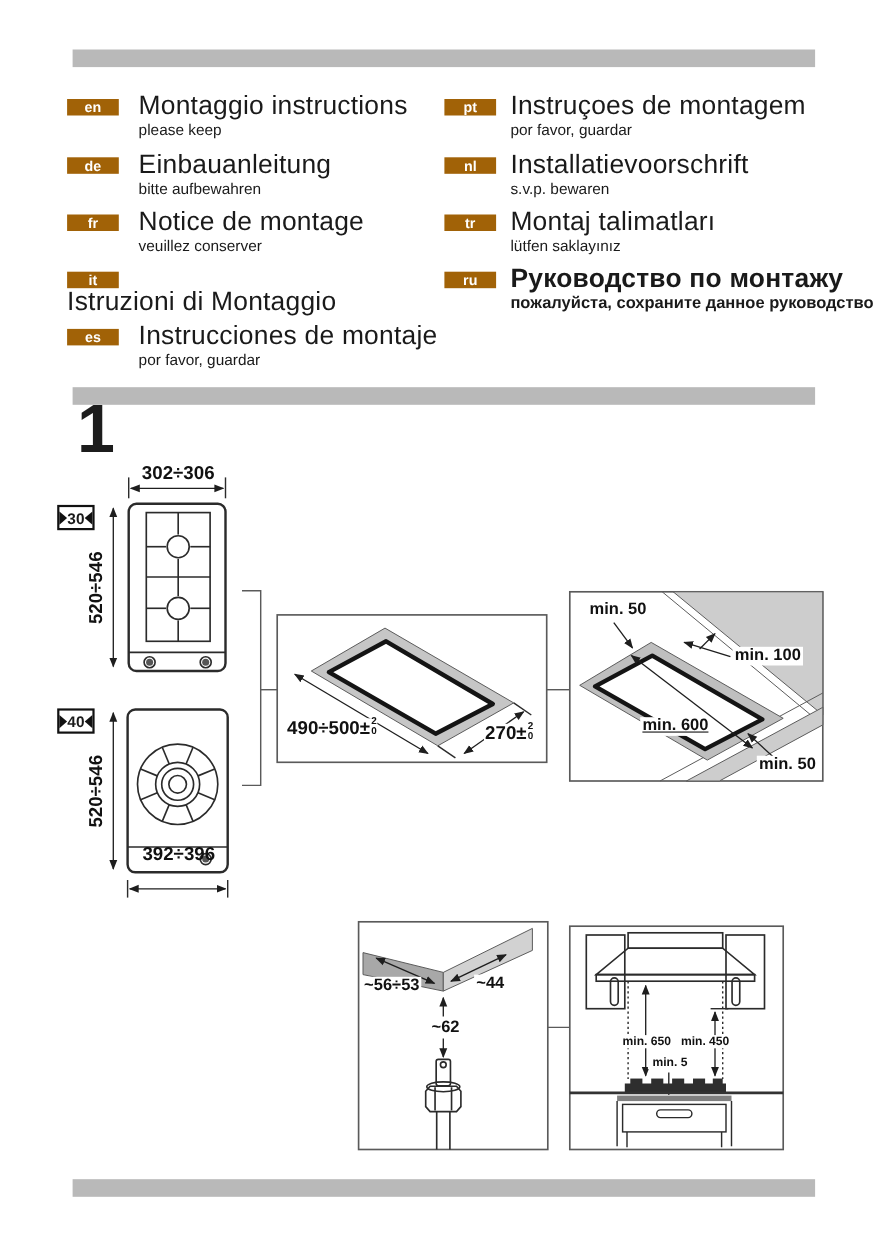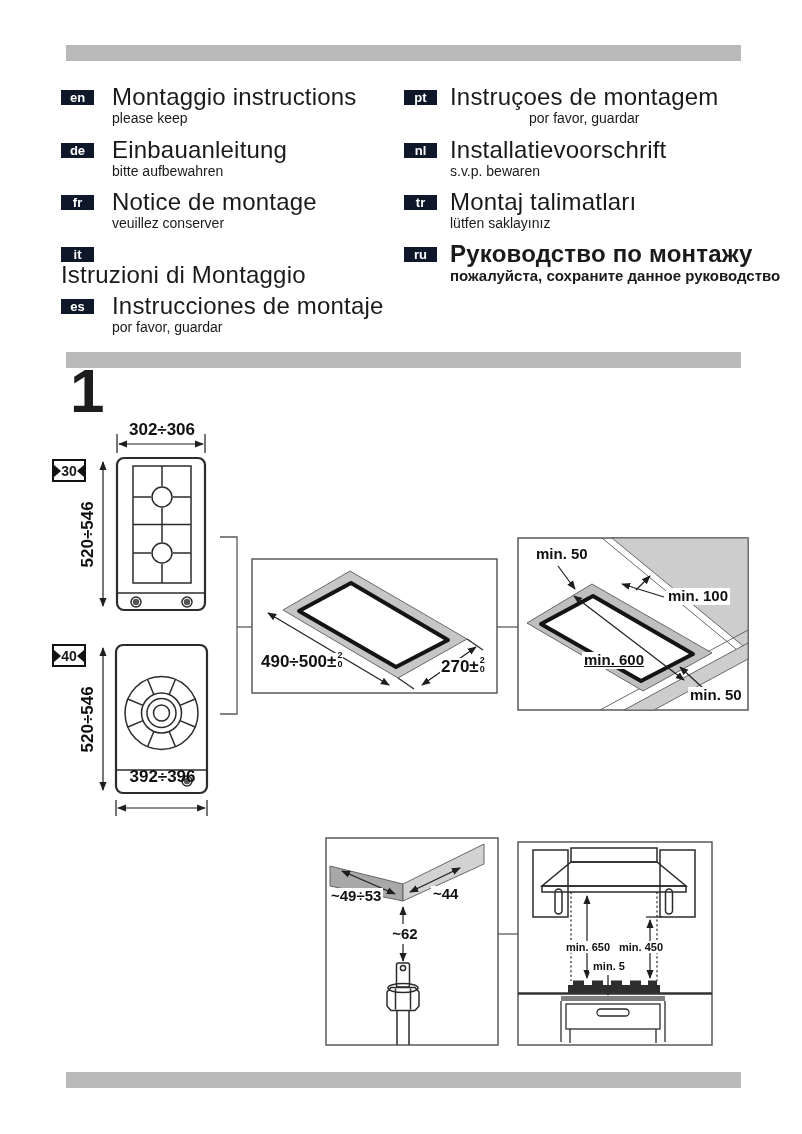--- a/index.html
+++ b/index.html
@@ -5,21 +5,21 @@
   html,body{margin:0;padding:0;background:#fff;}
   .page{position:relative;width:802px;height:1134px;background:#fff;overflow:hidden;
         font-family:"Liberation Sans",sans-serif;color:#1a1a1a;}
   .bar{position:absolute;left:66px;width:675px;height:16px;background:#b9b9b9;}
   .bar-top{top:45px;}
   .bar-mid{top:352px;}
   .bar-bottom{top:1072px;}
 
   
   .lang-block{position:absolute;display:flex;align-items:flex-start;}
-  .lang-badge{flex:0 0 auto;width:33px;height:15px;margin-top:6px;background:#0f172a;color:#fff;
+  .lang-badge{flex:0 0 auto;width:47px;height:15px;margin-top:6px;background:#a16207;color:#fff;
               font-size:13px;font-weight:bold;display:flex;align-items:center;justify-content:center;line-height:1;}
   .col-l .lang-badge{margin-right:18px;}
   .col-r .lang-badge{margin-right:13px;}
   .lang-title{font-size:24px;line-height:25px;letter-spacing:0.2px;}
   .lang-sub{font-size:14px;line-height:15px;margin-top:2px;}
   .bold-block .lang-title{font-weight:bold;}
   .bold-block .lang-sub{font-weight:bold;font-size:15px;}
 
   .step-number{position:absolute;left:70px;top:360px;font-size:62px;font-weight:bold;line-height:1;color:#1c1c1c;}
 
@@ -88,21 +88,21 @@
       </div>
   </div>
   <div class="lang-block col-l" style="left:61px;top:293px;">
     <span class="lang-badge">es</span>
     <div>
         <div class="lang-title">Instrucciones de montaje</div>
          <div class="lang-sub">por favor, guardar</div>
       </div>
   </div>
 
-  <div class="lang-block col-r" style="left:404px;top:84px;text-align:center;">
+  <div class="lang-block col-r" style="left:404px;top:84px;">
     <span class="lang-badge">pt</span>
     <div>
         <div class="lang-title">Instruçoes de montagem</div>
          <div class="lang-sub">por favor, guardar</div>
       </div>
   </div>
   <div class="lang-block col-r" style="left:404px;top:137px;">
     <span class="lang-badge">nl</span>
     <div>
         <div class="lang-title">Installatievoorschrift</div>
@@ -286,21 +286,21 @@
         <span>2</span>
         <span>0</span>
       </span>
   </div>
 
   <div class="mlabel" style="left:534px;top:546px;">min. 50</div>
   <div class="mlabel" style="left:666px;top:588px;">min. 100</div>
   <div class="mlabel" style="left:582px;top:652px;text-decoration:underline;">min. 600</div>
   <div class="mlabel" style="left:688px;top:687px;">min. 50</div>
 
-  <div class="mlabel" style="left:329px;top:888px;">~49÷53</div>
+  <div class="mlabel" style="left:329px;top:888px;">~56÷53</div>
   <div class="mlabel" style="left:431px;top:886px;">~44</div>
   <div class="mlabel" style="left:382px;top:926px;width:42px;text-align:center;">~62</div>
 
   <div class="slabel" style="left:561px;top:941px;width:52px;text-align:center;">min. 650</div>
   <div class="slabel" style="left:614px;top:941px;width:52px;">min. 450</div>
   <div class="slabel" style="left:589px;top:960px;width:38px;">min. 5</div>
 
 </div>
 
 </body></html>

